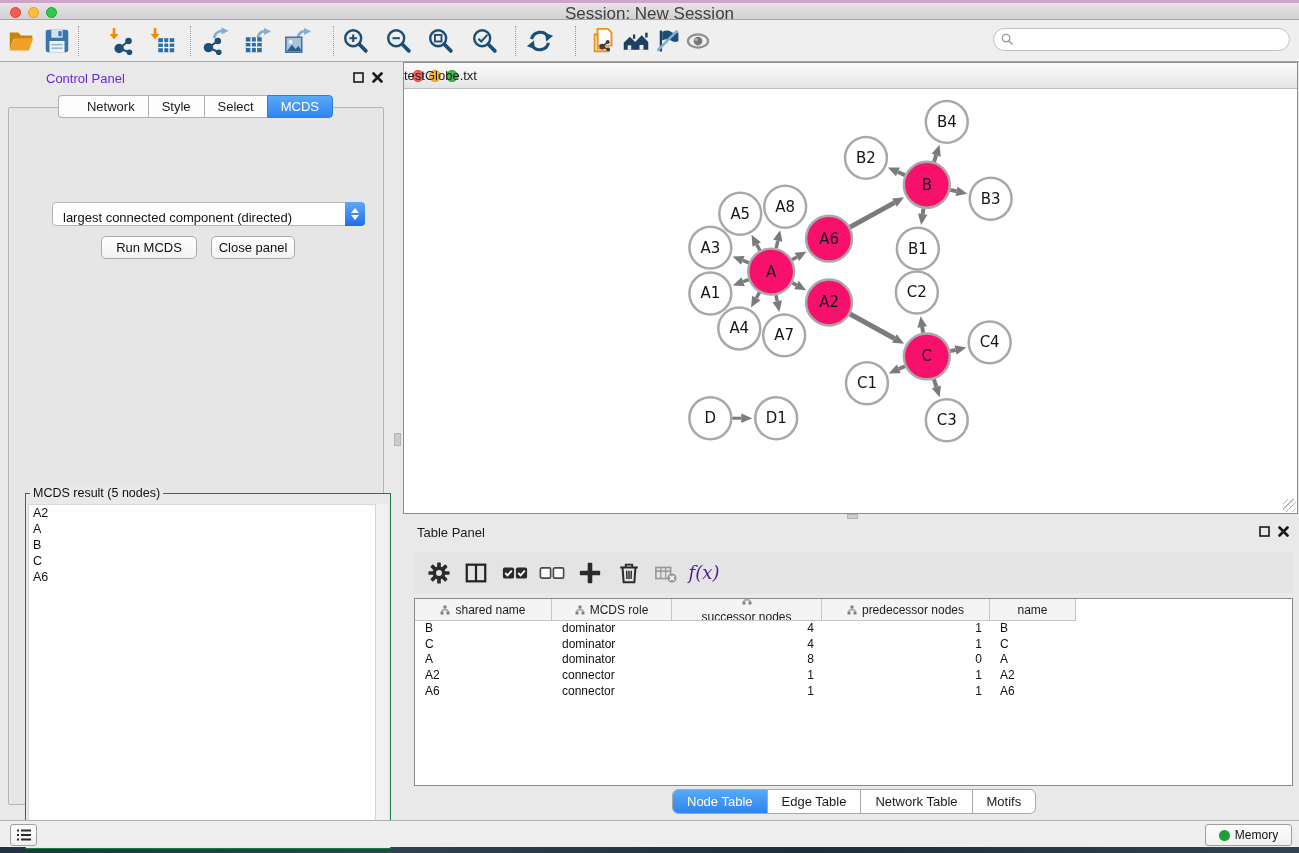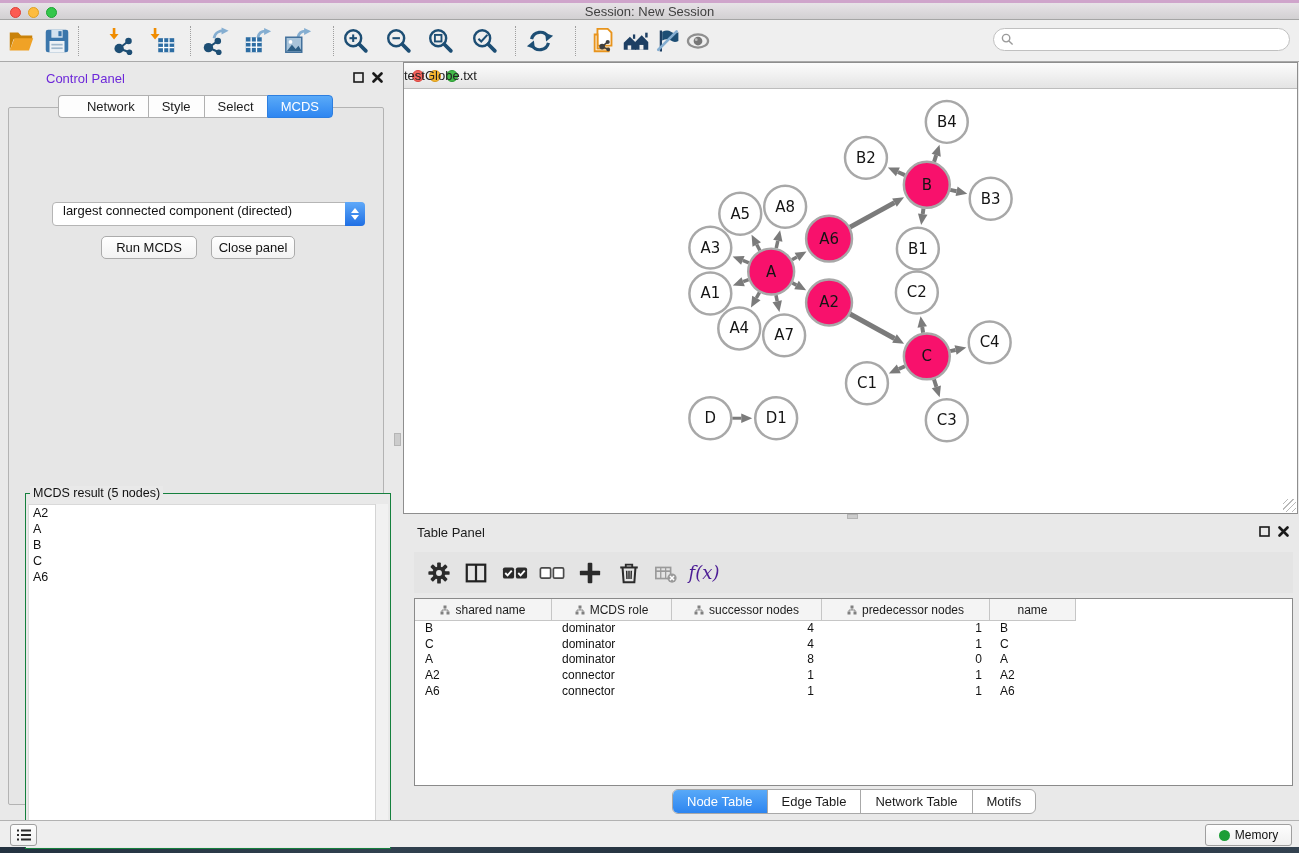--- a/index.html
+++ b/index.html
@@ -6,21 +6,21 @@
   html,body { width:1299px; height:853px; }
   body { font-family:"Liberation Sans", sans-serif; position:relative; overflow:hidden;
          background:linear-gradient(90deg,#233240,#31414f 30%,#1f2c39 62%,#334250); }
   .app { position:absolute; left:0; top:0; width:1299px; height:847px; background:#e9e9e9; }
 
   
   .titlebar { position:absolute; left:0; top:0; width:100%; height:20px;
               background:linear-gradient(#e7e3e7,#d2d0d2); border-top:3px solid #cfa4cb;
               border-bottom:1px solid #a5a5a5; }
   .titlebar .title { position:absolute; left:0; right:0; top:1px; text-align:center;
-                     font-size:13px; color:#404040; }
+                     font-size:17px; color:#404040; }
   .traffic { position:absolute; top:4px; width:11px; height:11px; border-radius:50%; }
   .t-red   { left:10px; background:#fc5b52; border:1px solid #dd3f38; }
   .t-yel   { left:28px; background:#fdbc40; border:1px solid #dfa023; }
   .t-grn   { left:46px; background:#34c74b; border:1px solid #1da333; }
 
   
   .toolbar { position:absolute; left:0; top:20px; width:100%; height:42px; background:#efefef;
              border-bottom:1px solid #a9a9a9; }
   .ticon { position:absolute; top:3px; width:32px; height:36px; display:flex; align-items:center;
            justify-content:center; cursor:default; }
@@ -38,21 +38,21 @@
   .cp-body { position:absolute; left:8px; top:45px; width:376px; height:698px;
              border:1px solid #b3b3b3; background:#e6e6e6; border-radius:2px; }
   .cp-tabs { position:absolute; left:0; right:0; top:33px; display:flex; justify-content:center; z-index:2; }
   .ptab { background:#fdfdfd; border:1px solid #b0b0b0; border-right-width:0; padding:3px 13px;
           font-size:13px; color:#1c1c1c; }
   .ptab:first-child { border-radius:4px 0 0 4px;padding-left:28px; }
   .ptab:last-child  { border-radius:0 4px 4px 0; border-right-width:1px; }
   .ptab.active { background:linear-gradient(#5aaaf8,#2e86f1); border-color:#2e7fe0; color:#fff; }
   .opt-label { position:absolute; left:0; right:0; top:70px; text-align:center; font-size:13px; color:#111; }
   .dropdown { position:absolute; left:43px; top:94px; width:313px; height:24px; background:#fff;
-              border:1px solid #b5b5b5; border-radius:4px; display:flex; align-items:flex-start; }
+              border:1px solid #b5b5b5; border-radius:4px; display:flex; align-items:flex-end; }
   .dropdown .dval { flex:1; font-size:13px; color:#111; padding-left:10px; white-space:nowrap; }
   .dd-step { width:20px; height:24px; margin:-1px -1px -1px 0; border-radius:0 4px 4px 0;
              background:linear-gradient(#5fa9f9,#1f6fe4); display:flex; flex-direction:column;
              align-items:center; justify-content:center; gap:2px; }
   .chev-up { width:0; height:0; border-left:4px solid transparent; border-right:4px solid transparent;
              border-bottom:5px solid #fff; }
   .chev-dn { width:0; height:0; border-left:4px solid transparent; border-right:4px solid transparent;
              border-top:5px solid #fff; }
   .btn { position:absolute; top:128px; height:23px; background:linear-gradient(#ffffff,#f2f2f2);
          border:1px solid #ababab; border-radius:5px; font-size:13px; color:#111;
@@ -609,21 +609,21 @@
             <span>
               <svg width="10" height="10" viewBox="0 0 10 10" style="display:block">
                 <rect x="3.5" y="0.5" width="3" height="3" fill="#808080"></rect>
                 <rect x="0.5" y="6.5" width="3" height="3" fill="#808080"></rect>
                 <rect x="6.5" y="6.5" width="3" height="3" fill="#808080"></rect>
                 <path d="M5 3.5 V5 M2 6.5 V5 H8 V6.5" fill="none" stroke="#808080" stroke-width="0.9"></path>
               </svg>
             </span>
             <span>MCDS role</span>
           </div>
-          <div class="hcell" style="width: 150px;">
+          <div class="hcell" style="width: 150px; flex-direction: column;">
             <span>
               <svg width="10" height="10" viewBox="0 0 10 10" style="display:block">
                 <rect x="3.5" y="0.5" width="3" height="3" fill="#808080"></rect>
                 <rect x="0.5" y="6.5" width="3" height="3" fill="#808080"></rect>
                 <rect x="6.5" y="6.5" width="3" height="3" fill="#808080"></rect>
                 <path d="M5 3.5 V5 M2 6.5 V5 H8 V6.5" fill="none" stroke="#808080" stroke-width="0.9"></path>
               </svg>
             </span>
             <span>successor nodes</span>
           </div>

